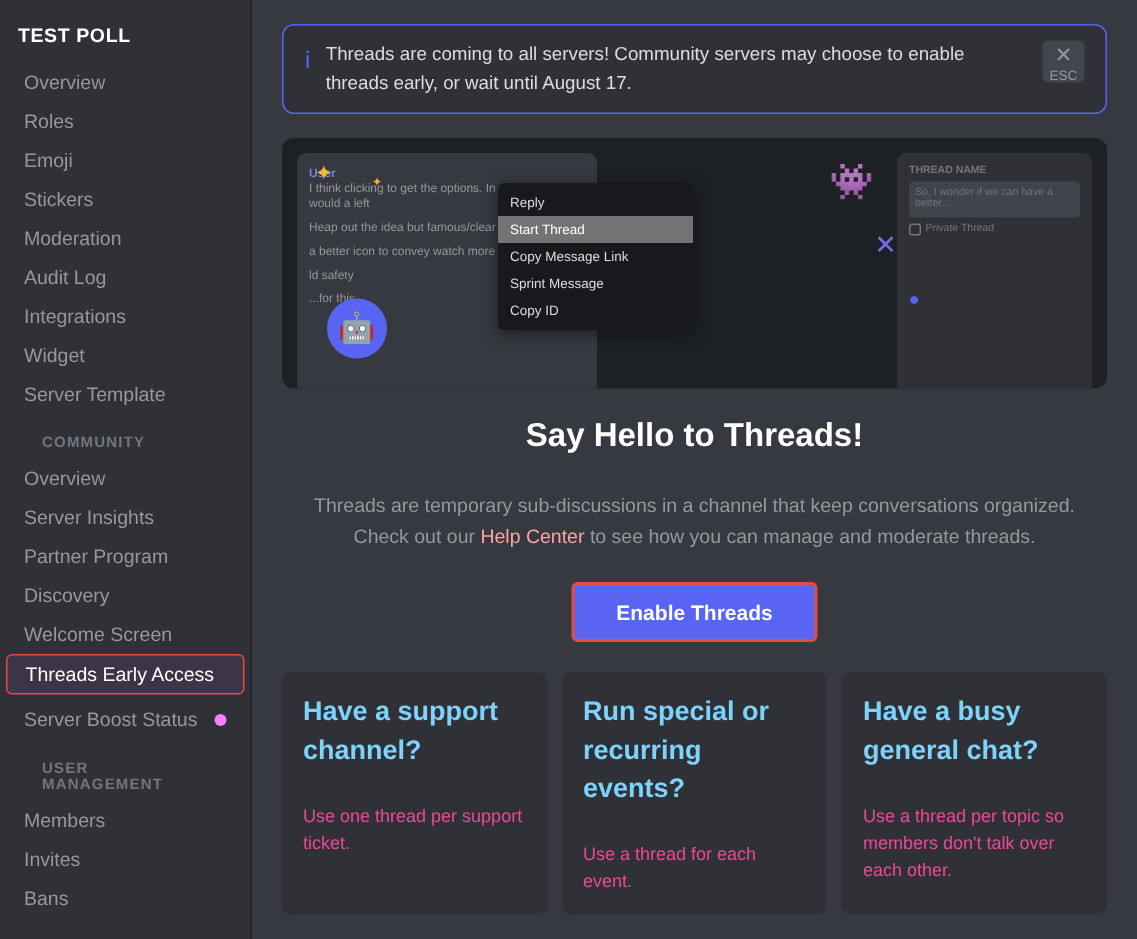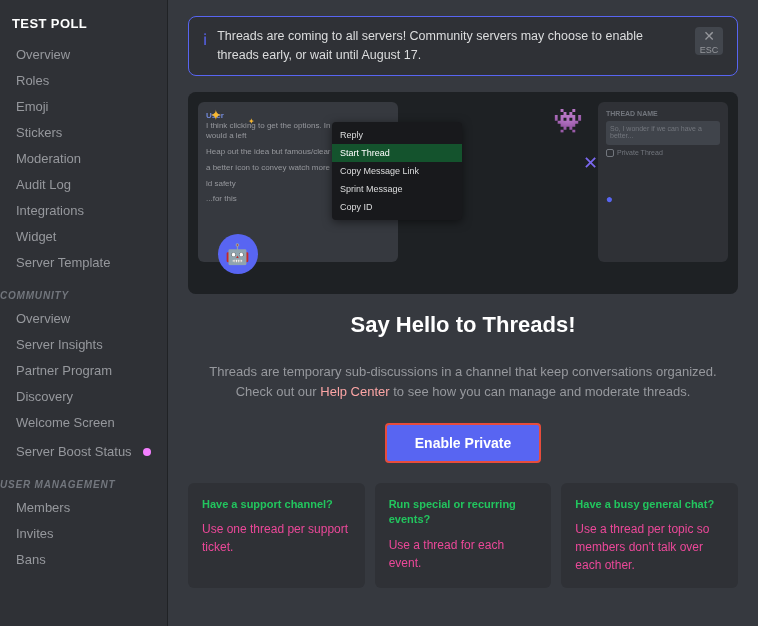--- a/index.html
+++ b/index.html
@@ -51,22 +51,21 @@
       color: #fff;
       border: 1px solid #e74c3c;
     }
 
     .section-label {
       font-size: 10px;
       font-weight: 700;
       color: #72767d;
       text-transform: uppercase;
       letter-spacing: 0.8px;
-      padding: 14px 0 4px;
-      font-style: italic;
+      padding: 14px 28px 4px;
     }
 
     .sidebar-item .dot {
       width: 8px;
       height: 8px;
       border-radius: 50%;
       background: #f47fff;
       margin-left: auto;
       flex-shrink: 0;
     }
@@ -170,21 +169,21 @@
       padding: 4px 0;
       width: 130px;
       box-shadow: 0 2px 10px rgba(0,0,0,0.5);
     }
     .mock-menu-item {
       padding: 4px 8px;
       font-size: 9px;
       color: #dcddde;
     }
     .mock-menu-item.highlighted-item {
-      background: #14532d;
+      background: #737373;
       color: white;
     }
     .mock-thread-panel {
       position: absolute;
       right: 10px;
       top: 10px;
       width: 130px;
       height: 160px;
       background: #2f3136;
       border-radius: 6px;
@@ -273,24 +272,24 @@
       display: flex;
       gap: 10px;
     }
     .feature-card {
       flex: 1;
       background: #2f3136;
       border-radius: 6px;
       padding: 14px;
     }
     .feature-card-title {
-      font-size: 11px;
+      font-size: 18px;
       font-weight: 700;
-      color: #22c55e;
-      margin-bottom: 8px;
+      color: #7dd3fc;
+      margin-bottom: 22px;
       line-height: 1.4;
     }
     .feature-card-desc {
       font-size: 12px;
       color: #ec4899;
       line-height: 1.5;
     }
   </style>
 </head>
 <body>
@@ -310,20 +309,21 @@
     <div class="sidebar-item">Server Template</div>
   </div>
 
   <div class="section-label">COMMUNITY</div>
   <div>
     <div class="sidebar-item">Overview</div>
     <div class="sidebar-item">Server Insights</div>
     <div class="sidebar-item">Partner Program</div>
     <div class="sidebar-item">Discovery</div>
     <div class="sidebar-item">Welcome Screen</div>
+    <div class="sidebar-item highlighted">Threads Early Access</div>
   </div>
 
   <div class="sidebar-item" style="margin-top:4px;">
     <span>Server Boost Status</span>
     <span class="dot"></span>
   </div>
 
   <div class="section-label">USER MANAGEMENT</div>
   <div>
     <div class="sidebar-item">Members</div>
@@ -392,21 +392,21 @@
   </div>
 
   <div class="content-section">
     <div class="content-title">Say Hello to Threads!</div>
     <div class="content-desc">
       <span>Threads are temporary sub-discussions in a channel that keep conversations organized.<br>Check out our </span><a href="#">Help Center</a><span> to see how you can manage and moderate threads.</span>
     </div>
   </div>
 
   <div class="enable-btn-wrapper">
-    <button class="enable-btn">Enable Private</button>
+    <button class="enable-btn">Enable Threads</button>
   </div>
 
   <div class="feature-cards">
     <div class="feature-card">
       <div class="feature-card-title">Have a support channel?</div>
       <div class="feature-card-desc">Use one thread per support ticket.</div>
     </div>
     <div class="feature-card">
       <div class="feature-card-title">Run special or recurring events?</div>
       <div class="feature-card-desc">Use a thread for each event.</div>

